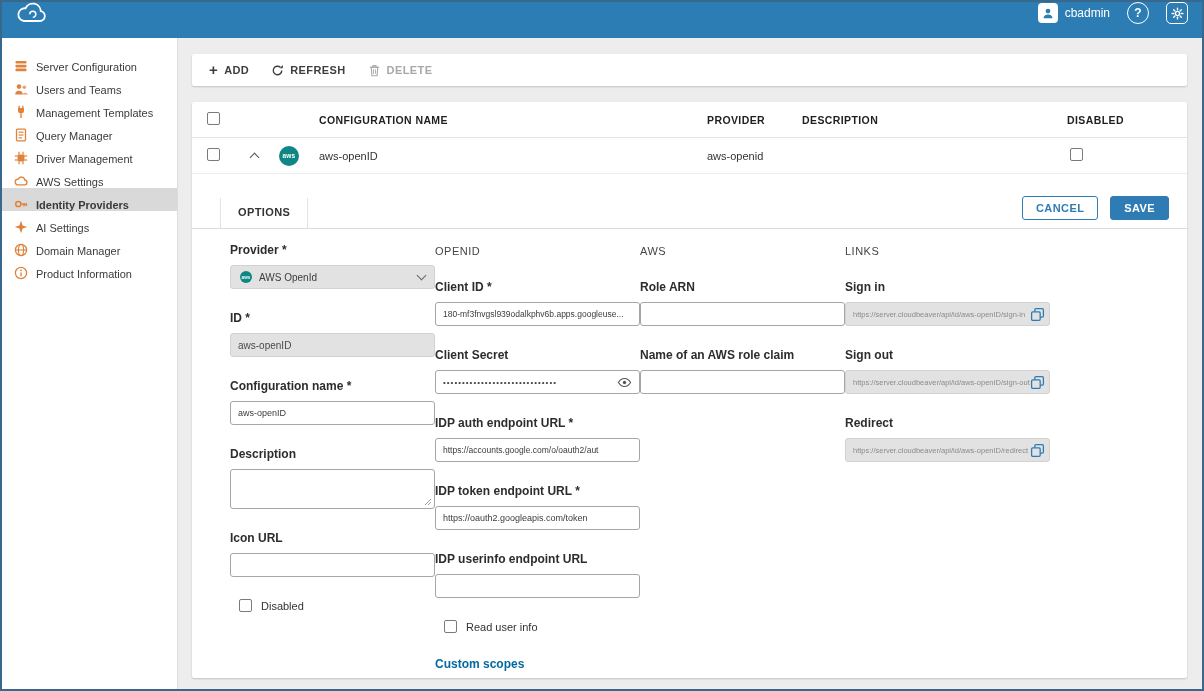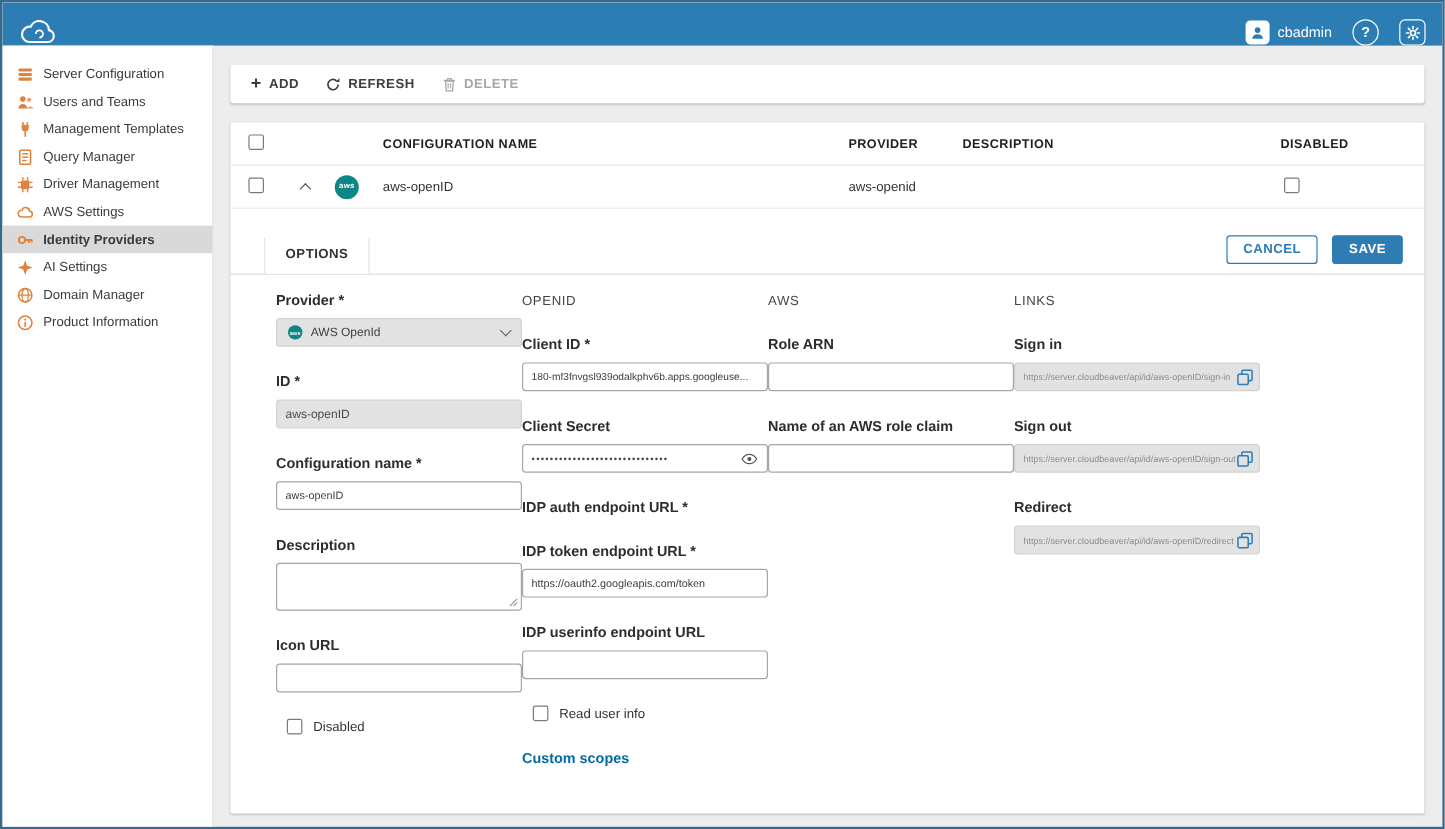--- a/index.html
+++ b/index.html
@@ -2,33 +2,33 @@
 <html><head>
 <meta charset="utf-8">
 <style>
   * { margin:0; padding:0; box-sizing:border-box; }
   html,body { background:#fff; }
   body { font-family:"Liberation Sans","DejaVu Sans",sans-serif; }
   .app { width:1204px; height:691px; border:2px solid #38688c; background:#ededed;
          display:flex; flex-direction:column; overflow:hidden; }
 
   
-  .topbar { height:36px; flex:none; background:#2d7db5; display:flex; align-items:flex-end; padding:0 14px; }
+  .topbar { height:36px; flex:none; background:#2d7db5; display:flex; align-items:flex-start; padding:0 14px; }
   .logo { display:flex; cursor:pointer; }
   .topbar-right { margin-left:auto; display:flex; align-items:center; gap:17px; }
   .user-chip { display:flex; align-items:center; gap:7px; color:#fff; font-size:12px; cursor:pointer; }
   .user-icon { width:20px; height:20px; background:#fff; border-radius:4px; display:flex; align-items:center; justify-content:center; }
   .round-btn { width:22px; height:22px; border:1.5px solid #fff; border-radius:50%; color:#fff; font-size:12px; font-weight:700;
                display:flex; align-items:center; justify-content:center; cursor:pointer; }
   .square-btn { width:22px; height:22px; border:1.5px solid #fff; border-radius:5px; display:flex; align-items:center; justify-content:center; cursor:pointer; }
 
   
   .bodyrow { flex:1; display:flex; min-height:0; }
   .sidebar { width:176px; flex:none; background:#fff; border-right:1px solid #dcdcdc; padding-top:12px; }
-  .side-item { height:23px; display:flex; align-items:center; gap:8px; padding:0 4px 0 12px; font-size:11px; color:#3a3a3a; cursor:pointer; white-space:nowrap; }
+  .side-item { height:23px; display:flex; align-items:flex-end; gap:8px; padding:0 4px 0 12px; font-size:11px; color:#3a3a3a; cursor:pointer; white-space:nowrap; }
   .side-item.active { background:#d9d9d9; font-weight:700; }
   .side-icon { width:14px; height:14px; flex:none; display:flex; }
   .side-icon svg { width:14px; height:14px; }
 
   .content { flex:1; display:flex; flex-direction:column; padding:16px 15px 0 14px; min-width:0; }
   .card { background:#fff; box-shadow:0 1px 2px rgba(0,0,0,0.18); border-radius:2px; }
 
   
   .toolbar { height:32px; flex:none; display:flex; align-items:center; padding:0 6px; margin-bottom:16px; }
   .tb-btn { display:flex; align-items:center; gap:6px; border:0; background:none; font-family:inherit;
@@ -366,20 +366,23 @@
                   <span class="eye">
                     <svg width="15" height="15" viewBox="0 0 16 16">
                       <path d="M1.5,8 s2.6-4.2 6.5-4.2 S14.5,8 14.5,8 12,12.2 8,12.2 1.5,8 1.5,8 z" fill="none" stroke="#555" stroke-width="1.1"></path>
                       <circle cx="8" cy="8" r="1.8" fill="#555"></circle>
                     </svg>
                   </span>
                 </div>
               </div>
               <div class="field">
                 <div class="label">IDP auth endpoint URL *</div>
+                <div class="input">
+                  <span class="val-xs">https://accounts.google.com/o/oauth2/aut</span>
+                </div>
               </div>
               <div class="field">
                 <div class="label">IDP token endpoint URL *</div>
                 <div class="input">
                   <span class="val-sm">https://oauth2.googleapis.com/token</span>
                 </div>
               </div>
               <div class="field">
                 <div class="label">IDP userinfo endpoint URL</div>
                 <div class="input">

